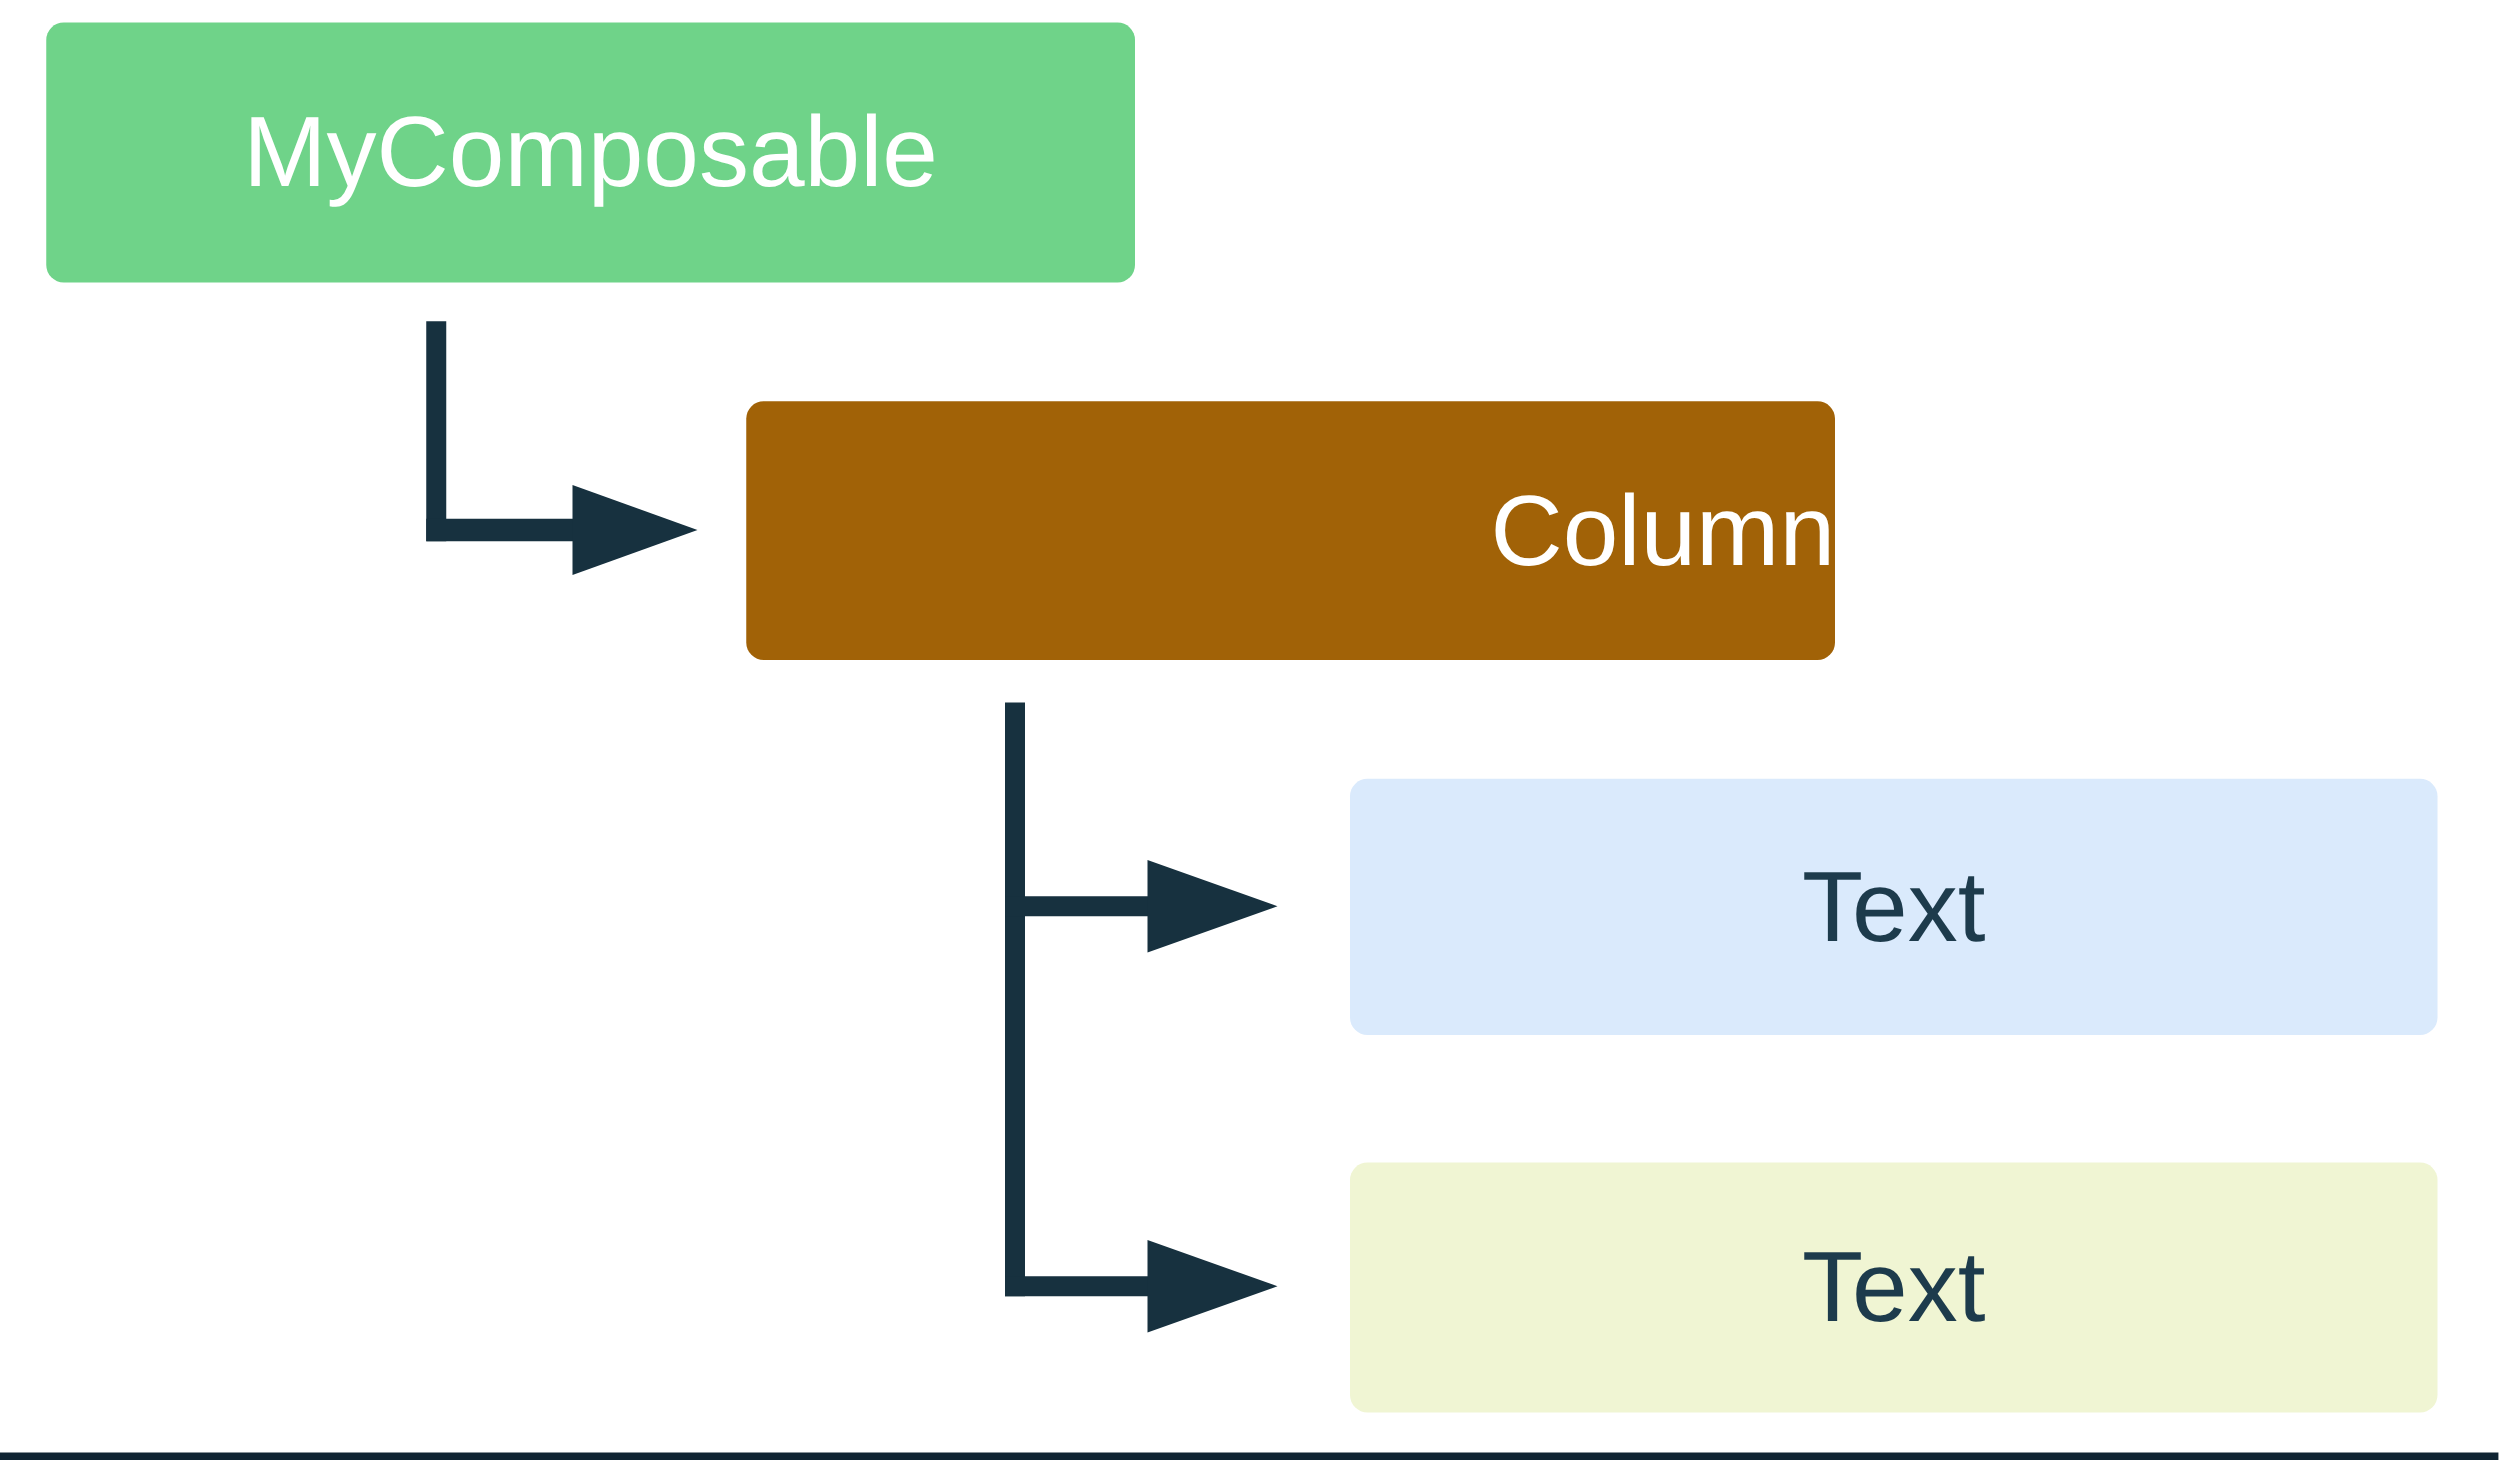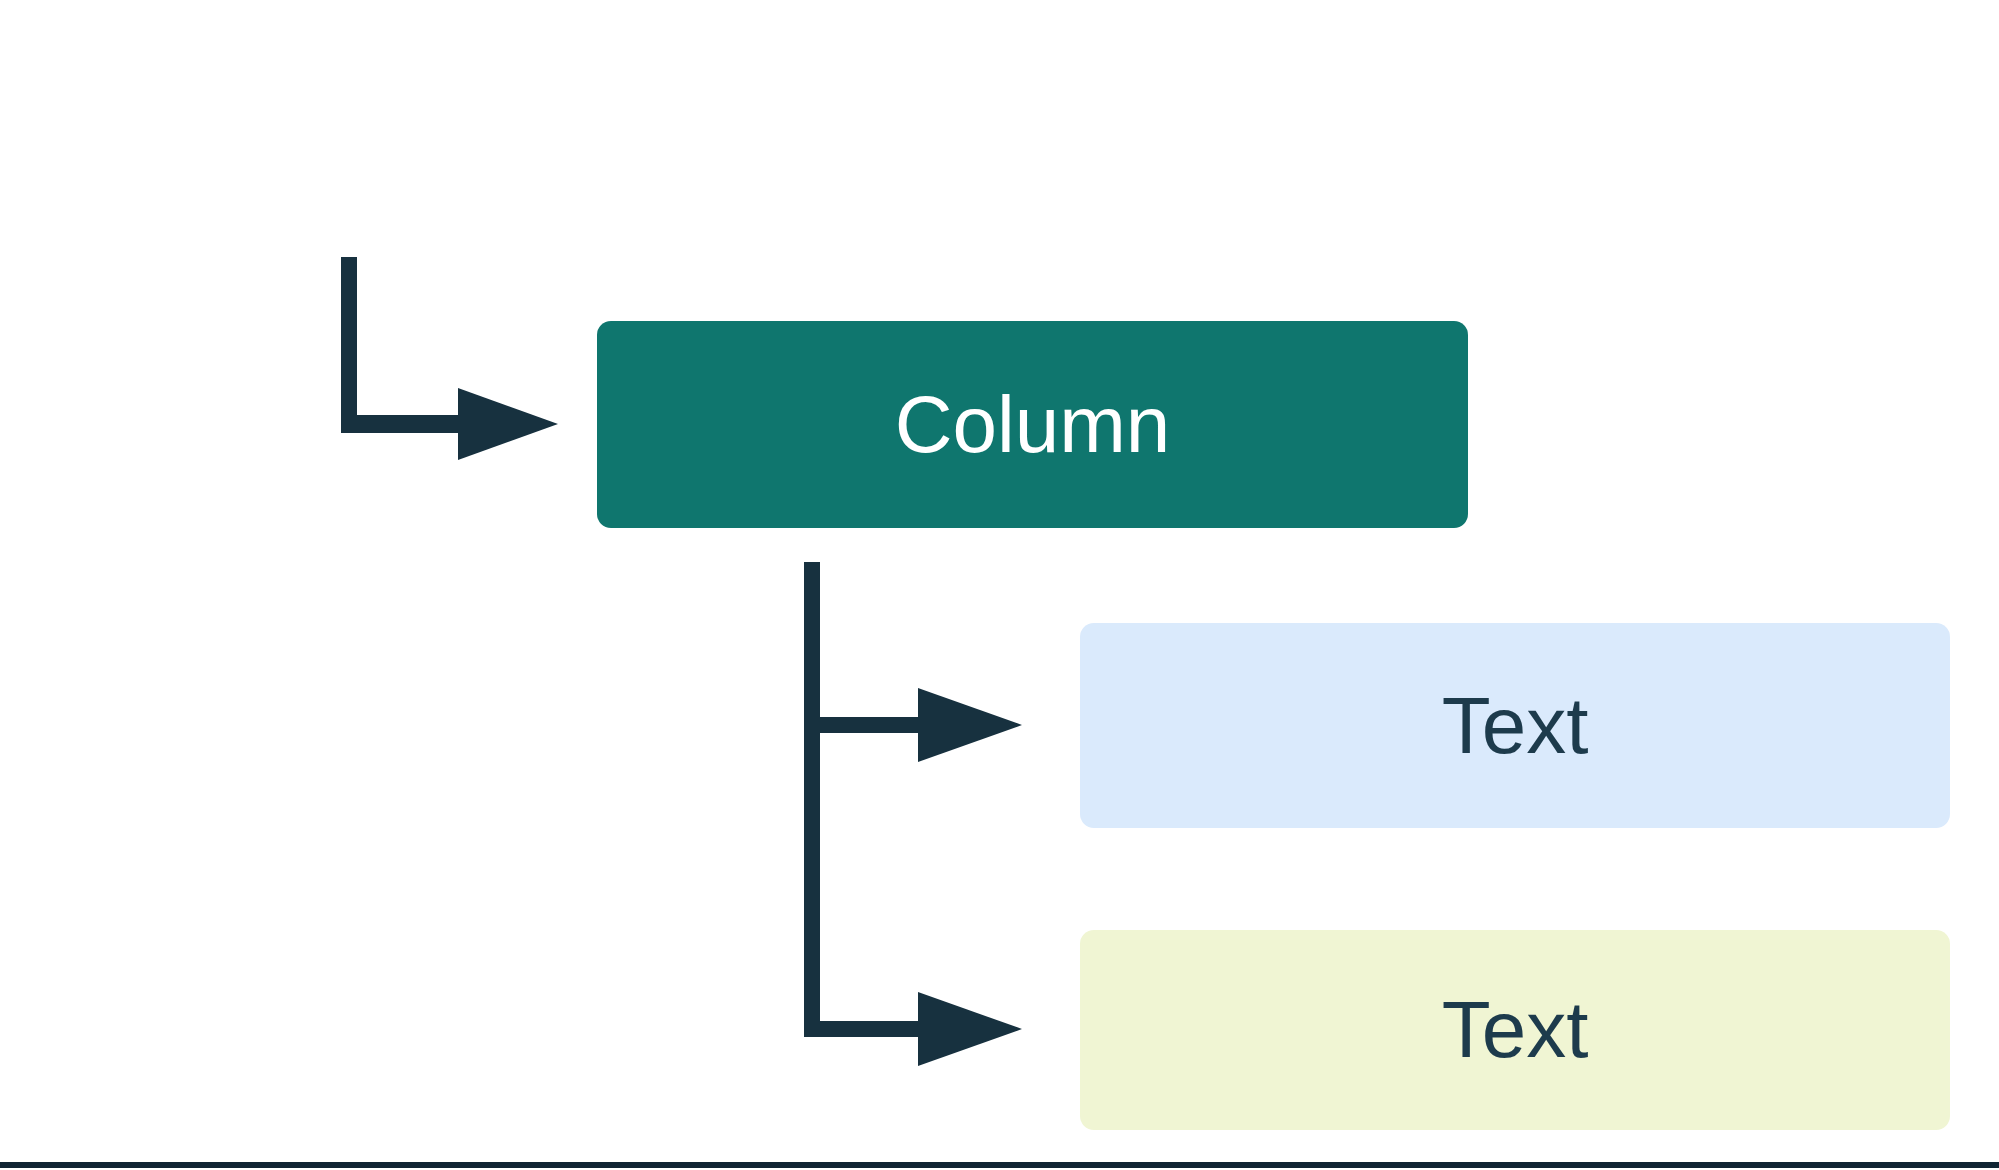--- a/index.html
+++ b/index.html
@@ -41,22 +41,25 @@
     top: 1162px;
     width: 1999px;
     height: 6px;
   }
 </style>
 </head>
 <body>
 
 <div id="diagram-canvas" style="background-color: rgb(255, 255, 255);">
 
+  <div class="node" id="node-mycomposable" style="background-color: rgb(111, 211, 137); color: rgb(255, 255, 255);">
+    <span>MyComposable</span>
+  </div>
 
-  <div class="node" id="node-column" style="background-color: #0f766e; color: rgb(255, 255, 255);">
+  <div class="node" id="node-column" style="background-color: #a16207; color: rgb(255, 255, 255); justify-content: flex-end;">
     <span>Column</span>
   </div>
 
   <div class="node" id="node-text1" style="background-color: rgb(218, 234, 252); color: rgb(29, 59, 76);">
     <span>Text</span>
   </div>
 
   <div class="node" id="node-text2" style="background-color: rgb(240, 245, 211); color: rgb(29, 59, 76);">
     <span>Text</span>
   </div>

